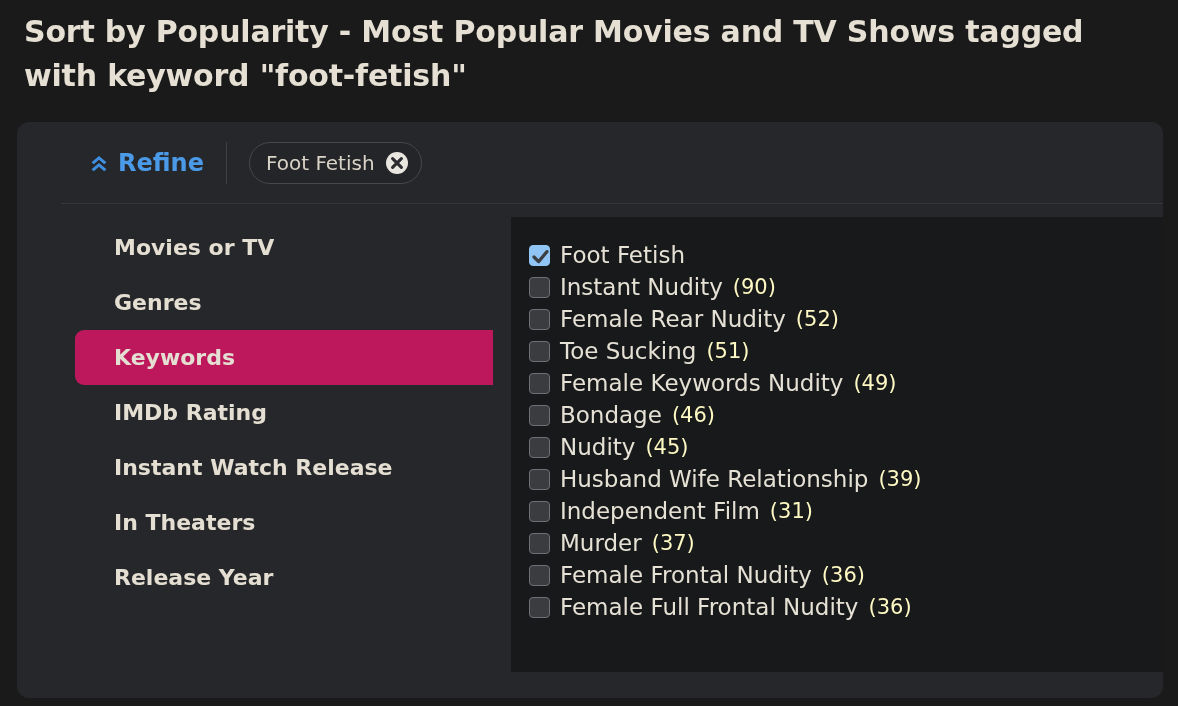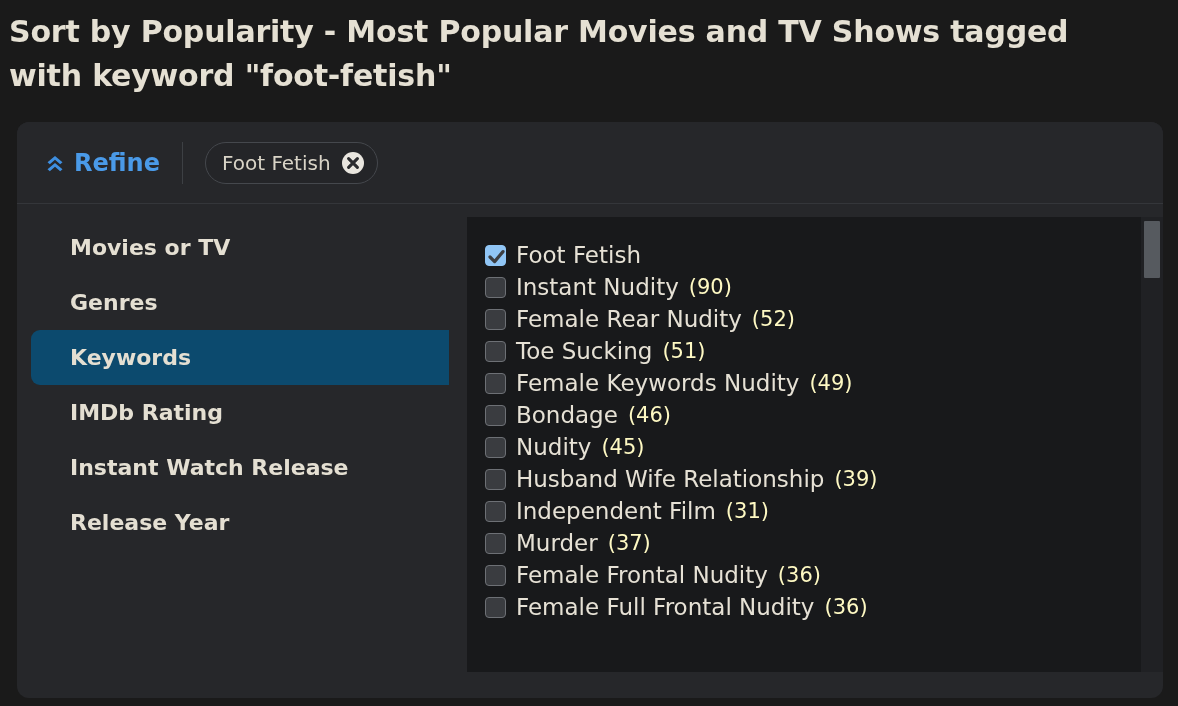--- a/index.html
+++ b/index.html
@@ -12,39 +12,40 @@
   }
 
   body {
     font-family: "DejaVu Sans", "Liberation Sans", sans-serif;
     color: #e8e3d8;
     -webkit-font-smoothing: antialiased;
   }
 
   
   .page-title {
-    padding: 10px 16px 0 9px;
+    padding: 10px 16px 0 24px;
     font-size: 30px;
     font-weight: bold;
     line-height: 1.48;
     letter-spacing: -0.2px;
     color: #e5e0d3;
     max-width: 1130px;
   }
 
   
   .refine-card {
     position: absolute;
     left: 17px;
     top: 122px;
     width: 1146px;
     height: 576px;
     background: #26272a;
     border-radius: 12px;
     overflow: hidden;
+    padding-left: 44px;
   }
 
   
   .refine-bar {
     height: 82px;
     display: flex;
     align-items: center;
     padding: 0 0 0 28px;
     border-bottom: 1px solid #34363a;
     background: #26272a;
@@ -128,21 +129,21 @@
     color: #e4dfd2;
     cursor: pointer;
     border-radius: 9px 0 0 9px;
     margin-left: 14px;
     margin-right: 0;
     white-space: nowrap;
     text-align: right;
   }
 
   .facet-item.selected {
-    background: #0c4a6e;
+    background: #be185d;
   }
 
   
   .kw-panel {
     position: absolute;
     left: 450px;
     top: 13px;
     width: 696px;
     height: 455px;
     background: #18191b;
@@ -263,20 +264,23 @@
       <div class="facet-item selected">
         <span>Keywords</span>
       </div>
       <div class="facet-item">
         <span>IMDb Rating</span>
       </div>
       <div class="facet-item">
         <span>Instant Watch Release</span>
       </div>
       <div class="facet-item">
+        <span>In Theaters</span>
+      </div>
+      <div class="facet-item">
         <span>Release Year</span>
       </div>
     </nav>
 
     <div class="kw-panel">
       <div class="kw-scroll" id="kw-scroll">
           <div class="kw-row checked">
             <span class="kw-box">
               <svg viewBox="0 0 21 21" width="21" height="21">
                 <path d="M4 11 L8.6 15.6 L17 5.6" stroke="#3c3e42" stroke-width="3.2" fill="none" stroke-linecap="round" stroke-linejoin="round"></path>

